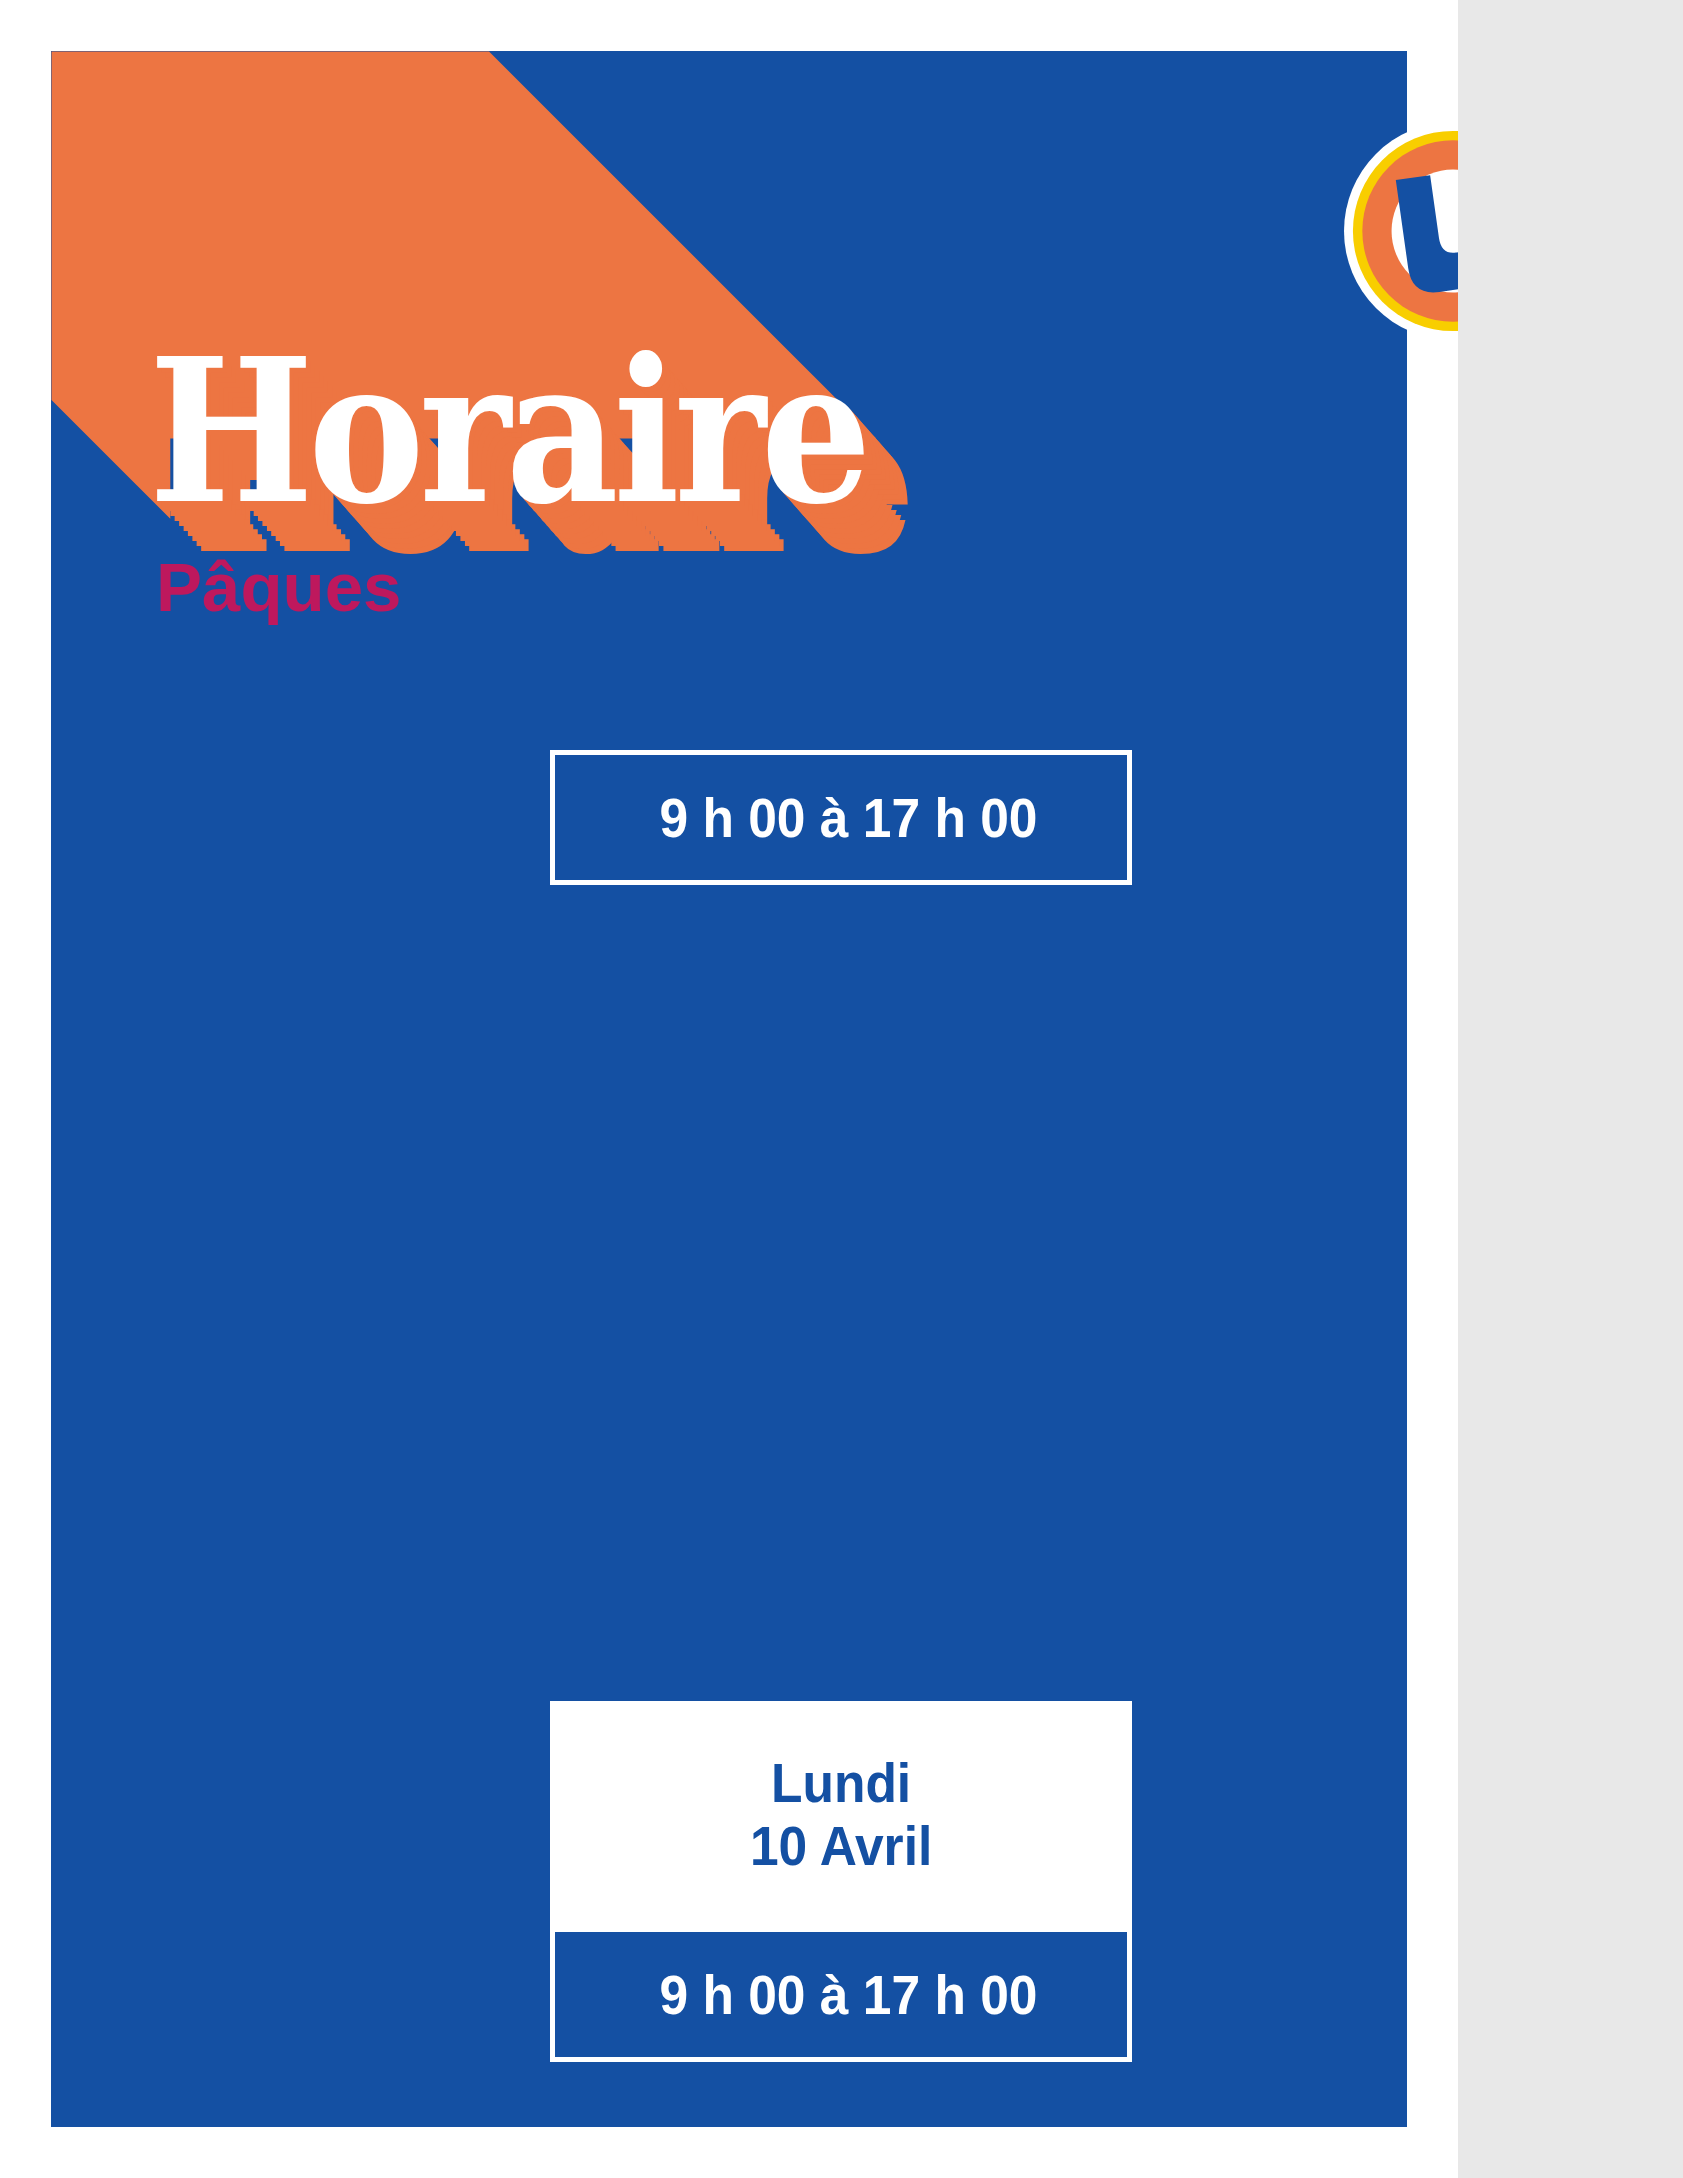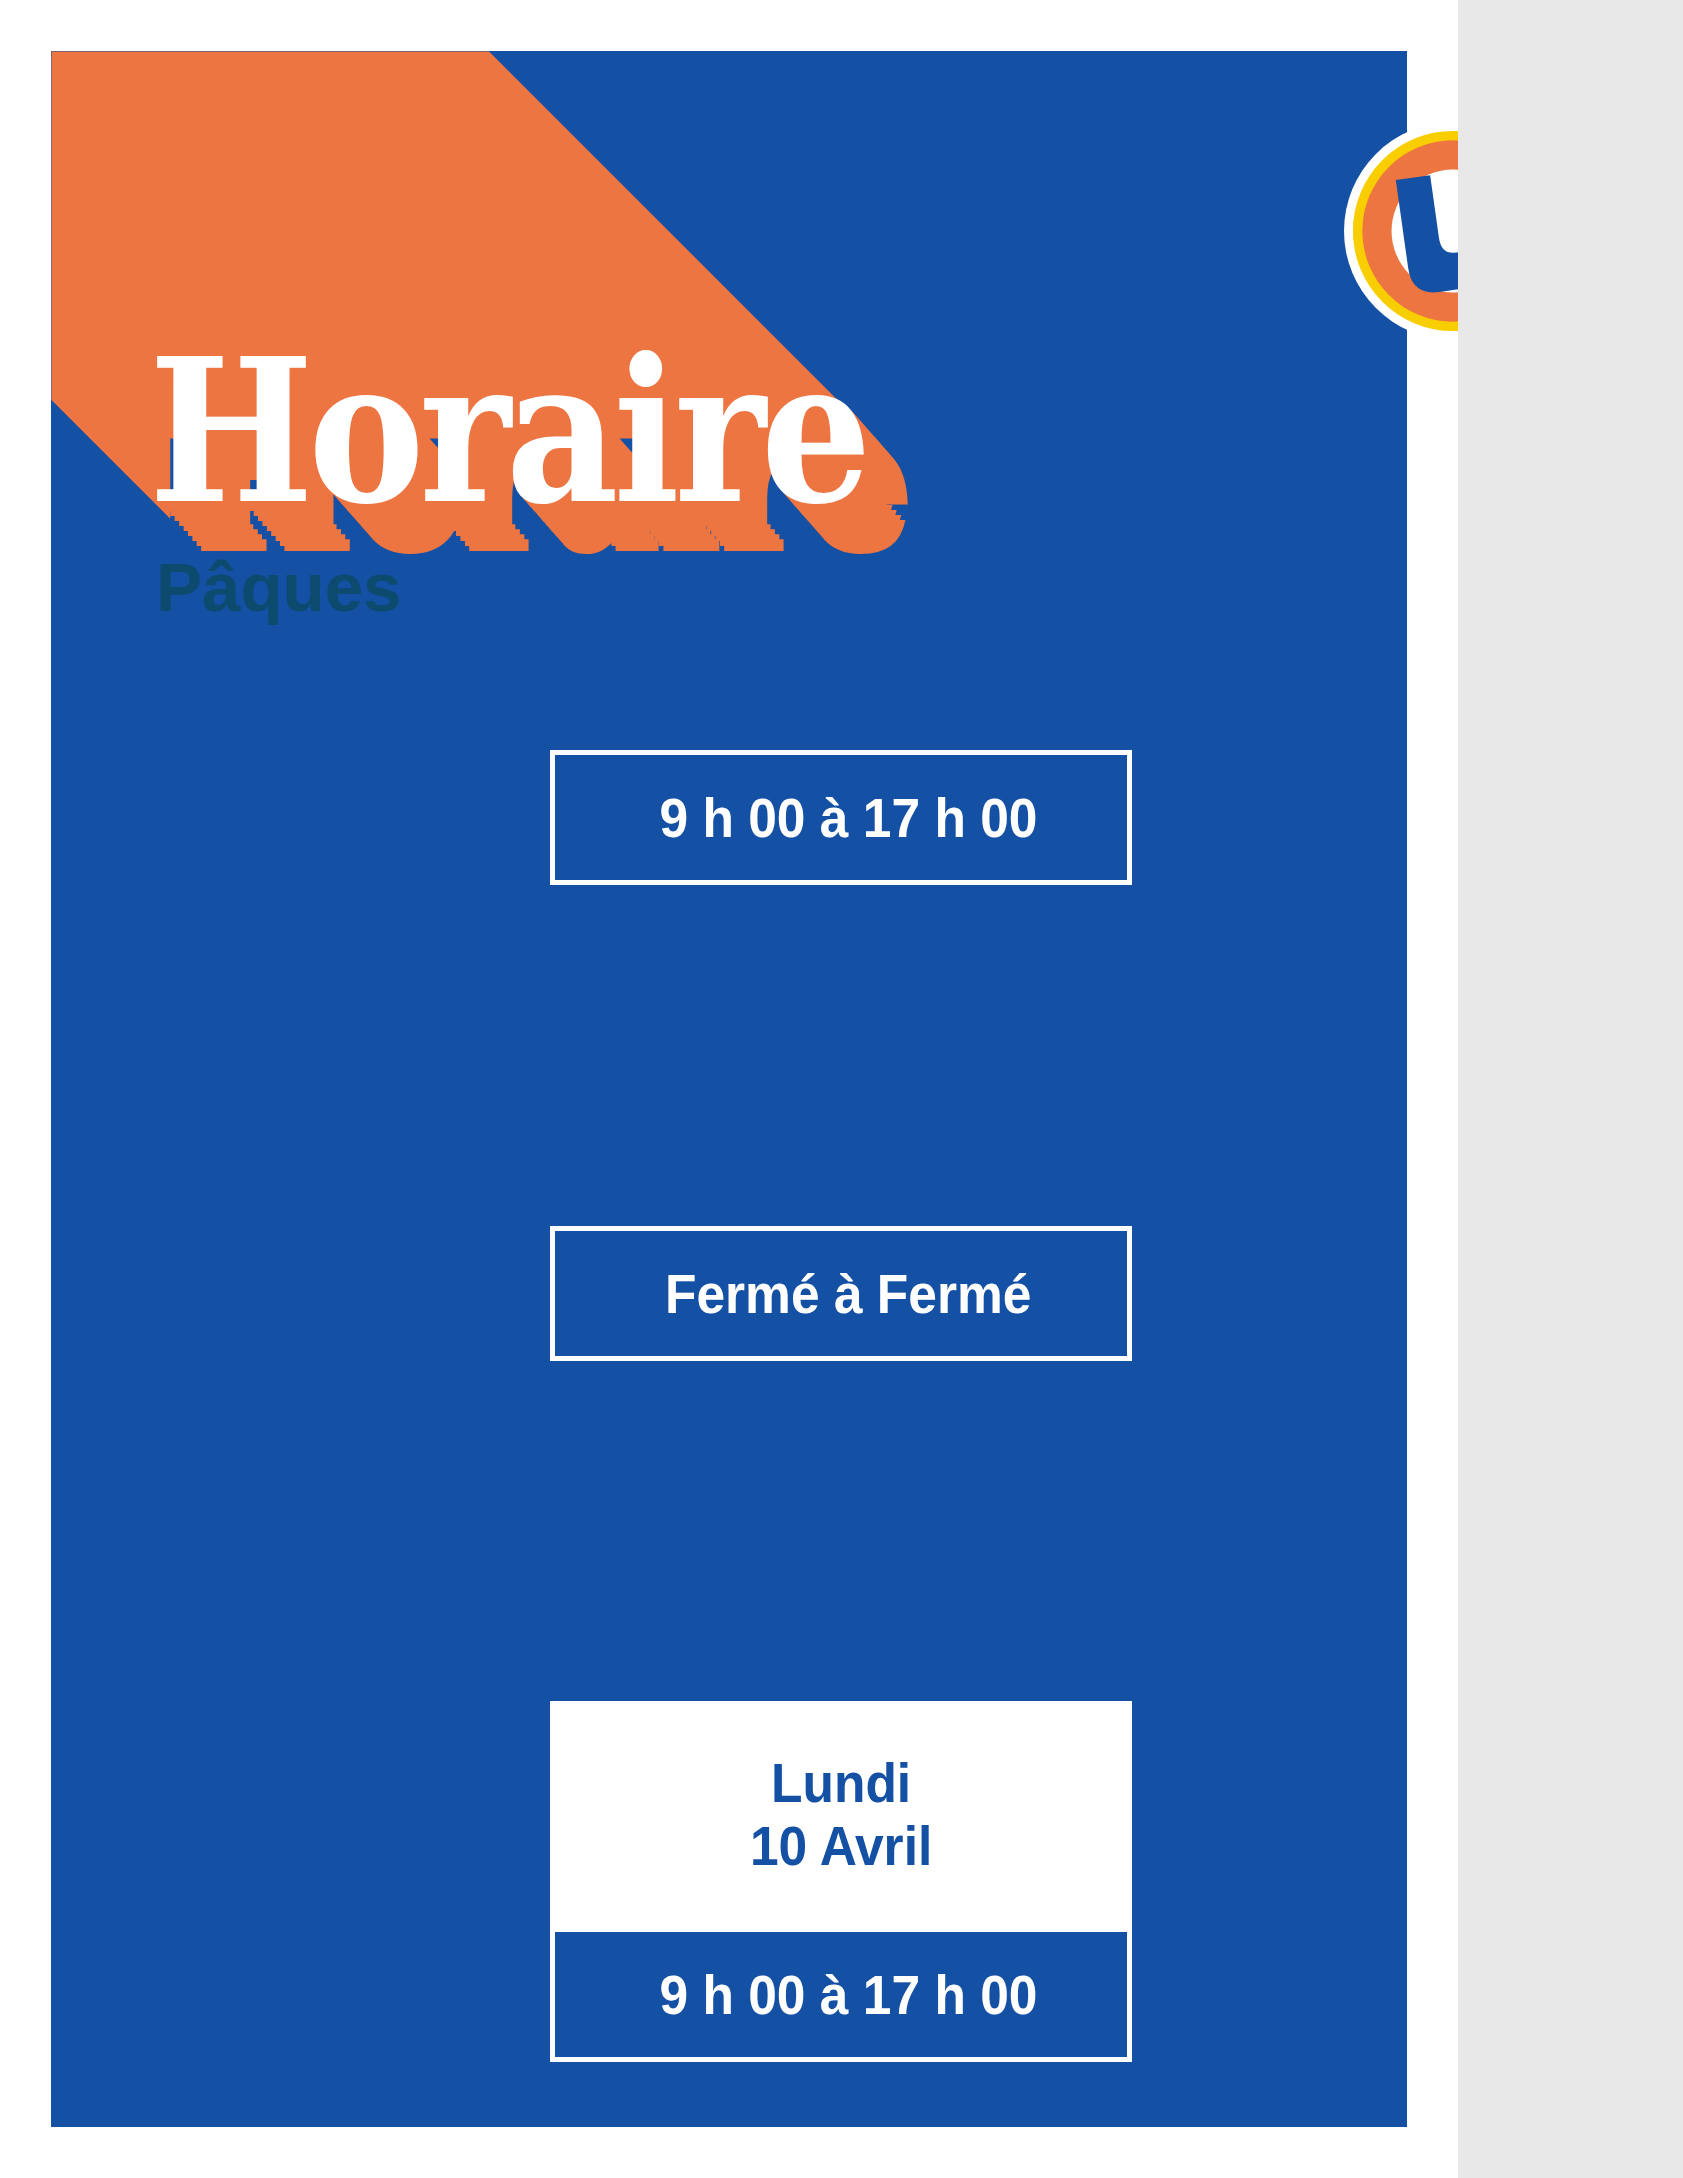--- a/index.html
+++ b/index.html
@@ -50,21 +50,21 @@
       35px 35px 0 var(--orange,#ED7542),
       40px 40px 0 var(--orange,#ED7542),
       45px 45px 0 var(--orange,#ED7542),
       50px 50px 0 var(--orange,#ED7542);
   }
   .subtitle{
     position:absolute;
     left:156px;top:552px;
     font-size:69px;line-height:71px;
     font-weight:bold;
-    color:#0c4a6e;
+    color:#be185d;
     letter-spacing:0;
     white-space:nowrap;
   }
   
   .logo{
     position:absolute;
     left:1344px;top:122px;
     width:218px;height:218px;
   }
   
@@ -122,23 +122,20 @@
   </svg>
   <span class="sr">U</span>
 
   <div class="card c0">
     <div class="hours-box">
       <span class="cond">9 h 00 à 17 h 00</span>
     </div>
   </div>
 
   <div class="card c1">
-    <div class="hours-box">
-      <span class="cond">Fermé à Fermé</span>
-    </div>
   </div>
 
   <div class="card c2">
     <div class="date-box">
       <div class="cond">
         <div>Lundi</div>
         <div>10 Avril</div>
       </div>
     </div>
     <div class="hours-box">

